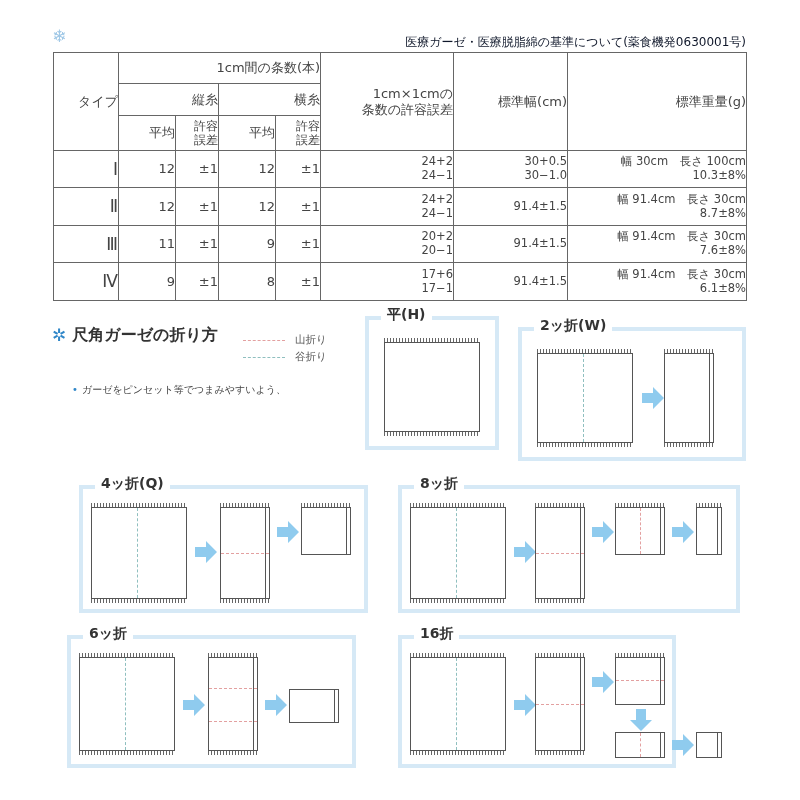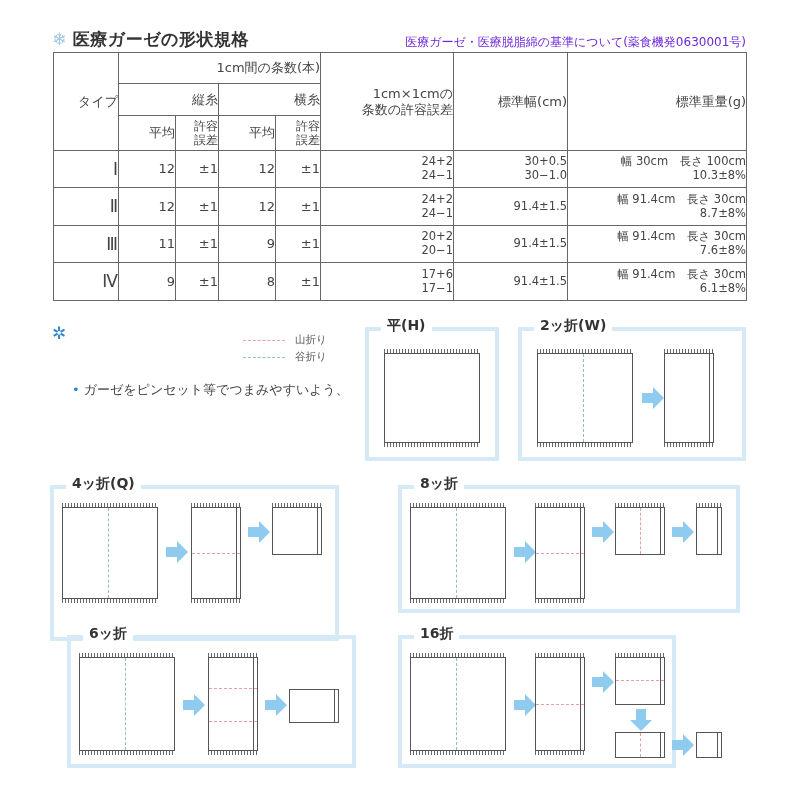--- a/index.html
+++ b/index.html
@@ -1,53 +1,52 @@
 <!DOCTYPE html>
 <html><head>
 <meta charset="utf-8">
 <style>
   html,body{margin:0;padding:0;background:#fff;}
   body{width:800px;height:800px;position:relative;overflow:hidden;font-family:"DejaVu Sans","Liberation Sans",sans-serif;color:#333;}
   .abs{position:absolute;}
   .title{left:52px;top:28px;font-size:17px;font-weight:bold;color:#333;letter-spacing:0.5px;display:flex;align-items:center;gap:6px;}
-  .subtitle{right:54px;top:34px;font-size:12px;color:#6d28d9;}
+  .subtitle{right:54px;top:34px;font-size:12px;color:#0f172a;}
   .snow{font-size:17px;line-height:1;}
   .snow.light{color:#9ec7e6;}
   .snow.dark{color:#2f86c8;}
   table.spec{position:absolute;left:53px;top:52px;width:693px;border-collapse:collapse;table-layout:fixed;font-size:13px;color:#444;}
   table.spec td{border:1.2px solid #666;text-align:right;vertical-align:middle;padding:0;line-height:1.2;}
   .small{font-size:12px;margin-top:41px;}
   .tiny{font-size:11.5px;}
   .roman{font-size:17px;}
   .fold-title{left:52px;top:325px;font-size:16px;font-weight:bold;color:#333;display:flex;align-items:center;gap:6px;}
   .legend{left:243px;font-size:10.5px;color:#555;display:flex;align-items:center;gap:10px;}
   .legend .line{width:42px;height:0;}
   .line.mountain{border-top:1px dashed #e3a0a0;}
   .line.valley{border-top:1px dashed #8fbfbf;}
-  .note{left:72px;top:380px;font-size:13px;color:#444;line-height:20px;}
+  .note{left:72px;top:380px;font-size:10px;color:#444;line-height:20px;}
   .note .bullet{color:#2f86c8;margin-right:4px;}
   .box{position:absolute;border:4px solid #d6e9f6;box-sizing:border-box;}
   .box-label{position:absolute;top:-14px;left:12px;background:#fff;padding:0 6px;font-size:14px;color:#333;font-weight:bold;}
   .cloth{position:absolute;border:1.3px solid #555;background:#fff;box-sizing:border-box;}
   .fringe-top::before,.fringe-bottom::after{content:"";position:absolute;left:-1px;right:-1px;height:4px;
      background:repeating-linear-gradient(90deg,#666 0 1px,transparent 1px 3px);}
   .fringe-top::before{top:-5px;}
   .fringe-bottom::after{bottom:-5px;}
   .edge{position:absolute;top:0;bottom:0;width:0;border-left:1.3px solid #555;}
   .vfold{position:absolute;top:0;bottom:0;width:0;border-left:1px dashed #8fbfbf;}
   .vfold-m{position:absolute;top:0;bottom:0;width:0;border-left:1px dashed #e3a0a0;}
   .hfold{position:absolute;left:0;right:0;height:0;border-top:1px dashed #e3a0a0;}
   .arrow{position:absolute;width:22px;height:22px;}
 </style>
 </head>
 <body>
 
 <div class="abs title">
   <span class="snow light">❄</span>
-  <span>医療ガーゼの形状規格</span>
 </div>
 <div class="abs subtitle">医療ガーゼ・医療脱脂綿の基準について(薬食機発0630001号)</div>
 
 <table class="spec">
   <colgroup>
     <col style="width:65px">
       <col style="width:57px">
       <col style="width:43px">
       <col style="width:57px">
       <col style="width:45px">
@@ -151,20 +150,21 @@
     <td class="tiny">
           <div>幅 91.4cm　長さ 30cm</div>
           <div>6.1±8%</div>
         </td>
   </tr>
 </tbody>
   </table>
 
 <div class="abs fold-title">
   <span class="snow dark">✲</span>
+  <span>尺角ガーゼの折り方</span>
 </div>
 <div class="abs legend" style="top:333px">
   <span class="line mountain"></span>
   <span>山折り</span>
 </div>
 <div class="abs legend" style="top:350px">
   <span class="line valley"></span>
   <span>谷折り</span>
 </div>
 <div class="abs note">
@@ -175,39 +175,39 @@
   <defs>
     <symbol id="arr-r" viewBox="0 0 22 22">
         <path d="M0 6 H11 V0 L22 11 L11 22 V16 H0 Z" fill="#8fcbee"></path>
       </symbol>
     <symbol id="arr-d" viewBox="0 0 22 22">
         <path d="M6 0 V11 H0 L11 22 L22 11 H16 V0 Z" fill="#8fcbee"></path>
       </symbol>
   </defs>
 </svg>
 
-<div class="box" style="left:365px;top:327px;width:134px;height:134px;">
+<div class="box" style="left:365px;top:316px;width:134px;height:134px;">
   <span class="box-label">平(H)</span>
   <div class="cloth fringe-top fringe-bottom" style="left:15px;top:22px;width:96px;height:90px;"></div>
 </div>
 
 <div class="box" style="left:518px;top:327px;width:228px;height:134px;">
   <span class="box-label">2ッ折(W)</span>
   <div class="cloth fringe-top fringe-bottom" style="left:15px;top:22px;width:96px;height:90px;">
     <div class="vfold" style="left:45px"></div>
   </div>
   <svg class="arrow" style="left:120px;top:56px">
       <use href="#arr-r"></use>
     </svg>
   <div class="cloth fringe-top fringe-bottom" style="left:142px;top:22px;width:50px;height:90px;">
     <div class="edge" style="left:44px"></div>
   </div>
 </div>
 
-<div class="box" style="left:50px;top:485px;width:289px;height:156px;">
+<div class="box" style="left:79px;top:485px;width:289px;height:128px;">
   <span class="box-label">4ッ折(Q)</span>
   <div class="cloth fringe-top fringe-bottom" style="left:8px;top:18px;width:96px;height:92px;">
     <div class="vfold" style="left:45px"></div>
   </div>
   <svg class="arrow" style="left:112px;top:52px">
       <use href="#arr-r"></use>
     </svg>
   <div class="cloth fringe-top fringe-bottom" style="left:137px;top:18px;width:50px;height:92px;">
     <div class="edge" style="left:44px"></div>
     <div class="hfold" style="top:45px"></div>

